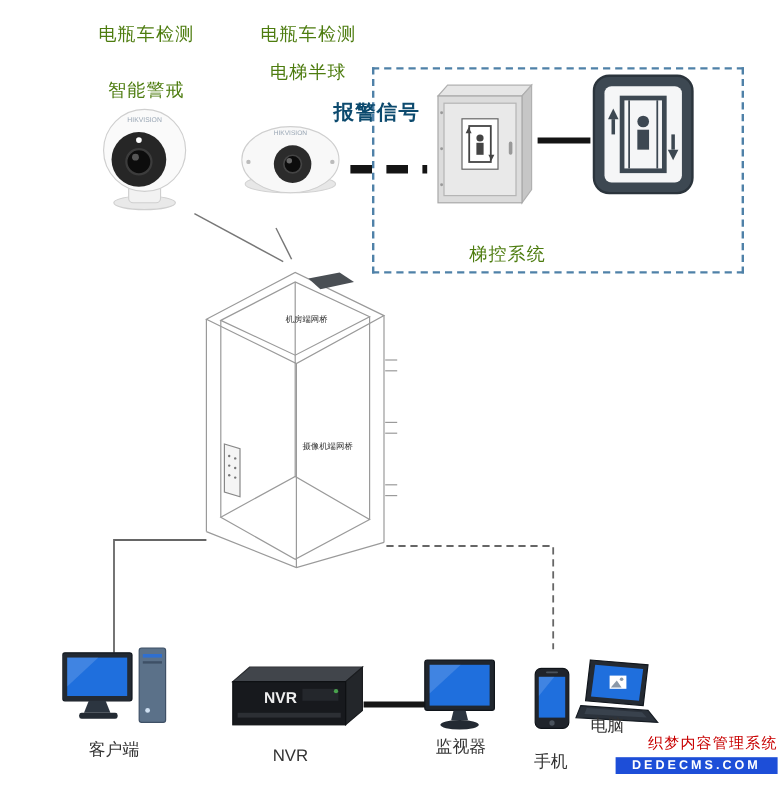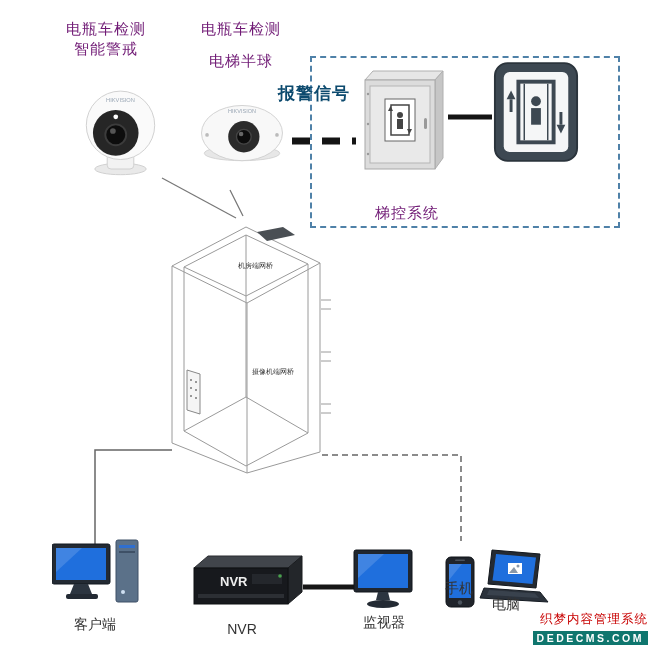--- a/index.html
+++ b/index.html
@@ -1,45 +1,45 @@
 <!DOCTYPE html>
 <html><head>
 <meta charset="utf-8">
 <style>
   html,body{margin:0;padding:0;background:#fff;}
   .canvas{
     position:relative;width:652px;height:654px;background:#ffffff;
     font-family:"Liberation Sans", sans-serif;overflow:hidden;
   }
-  .lbl{position:absolute;color:#701a75;text-align:center;line-height:1.2;}
+  .lbl{position:absolute;color:#4d7c0f;text-align:center;line-height:1.2;margin-left:16px;}
   .lbl.big{font-size:15px;letter-spacing:1px;}
   .alarm{position:absolute;left:278px;top:82px;font-size:17px;font-weight:bold;color:#0c4a6e;
          letter-spacing:1px;z-index:6;background:transparent;}
   .dashed-box{
     position:absolute;left:310px;top:56px;width:306px;height:168px;
     border:2px dashed #4f81a8;z-index:1;background:transparent;
   }
   .tiny{position:absolute;font-size:7px;color:#333;z-index:4;letter-spacing:0;}
   .caption{position:absolute;font-size:14px;color:#333;text-align:center;z-index:5;}
   .wires{position:absolute;left:0;top:0;z-index:2;}
   .dev{position:absolute;z-index:3;}
   .watermark{position:absolute;right:4px;top:611px;text-align:right;z-index:7;}
   .watermark .wm1{color:#c80000;font-size:12.5px;font-weight:normal;letter-spacing:1px;display:block;}
-  .watermark .wm2{display:inline-block;margin-top:2px;background:#0f766e;color:#ffffff;
-                  font-size:10.5px;font-weight:bold;letter-spacing:2.5px;padding:1px 4px;text-align:right;}
+  .watermark .wm2{display:inline-block;margin-top:2px;background:#1d4ed8;color:#ffffff;
+                  font-size:10.5px;font-weight:bold;letter-spacing:2.5px;padding:1px 14px;text-align:right;}
 </style>
 </head>
 <body>
 
 <div class="canvas">
 
   <div class="dashed-box"></div>
 
   <div class="lbl big" style="left:58px;top:20px;width:96px;">电瓶车检测</div>
-  <div class="lbl big" style="left:58px;top:40px;width:96px;">智能警戒</div>
+  <div class="lbl big" style="left:58px;top:68px;width:96px;font-family:Liberation Mono, monospace;">智能警戒</div>
   <div class="lbl big" style="left:193px;top:20px;width:96px;">电瓶车检测</div>
   <div class="lbl big" style="left:193px;top:52px;width:96px;">电梯半球</div>
   <div class="alarm">报警信号</div>
   <div class="lbl big" style="left:362px;top:204px;width:90px;z-index:6;">梯控系统</div>
 
   <svg class="wires" width="652" height="654" viewBox="0 0 652 654">
 
     <line x1="162" y1="178" x2="236" y2="218" stroke="#777" stroke-width="1.2"></line>
     <line x1="230" y1="190" x2="243" y2="216" stroke="#777" stroke-width="1.2"></line>
 
@@ -186,21 +186,21 @@
     <rect x="30" y="15" width="14" height="11" fill="#ffffff"></rect>
     <polygon points="31,25 36,19 40,25" fill="#8a98a8"></polygon>
     <circle cx="40" cy="18" r="1.5" fill="#8a98a8"></circle>
     <polygon points="6,40 62,44 70,54 2,50" fill="#2b323b" stroke="#161c23"></polygon>
     <polygon points="11,42 57,45.5 61,50 9,47" fill="#39424d"></polygon>
   </svg>
 
   <div class="caption" style="left:55px;top:616px;width:80px;">客户端</div>
   <div class="caption" style="left:207px;top:621px;width:70px;">NVR</div>
   <div class="caption" style="left:353px;top:614px;width:62px;">监视器</div>
-  <div class="caption" style="left:437px;top:580px;width:44px;font-family:Liberation Mono, monospace;">手机</div>
+  <div class="caption" style="left:437px;top:626px;width:44px;font-family:Liberation Mono, monospace;">手机</div>
   <div class="caption" style="left:482px;top:596px;width:48px;">电脑</div>
 
   <div class="watermark">
     <span class="wm1">织梦内容管理系统</span>
     <span class="wm2">DEDECMS.COM</span>
   </div>
 
 </div>
 
 </body></html>

